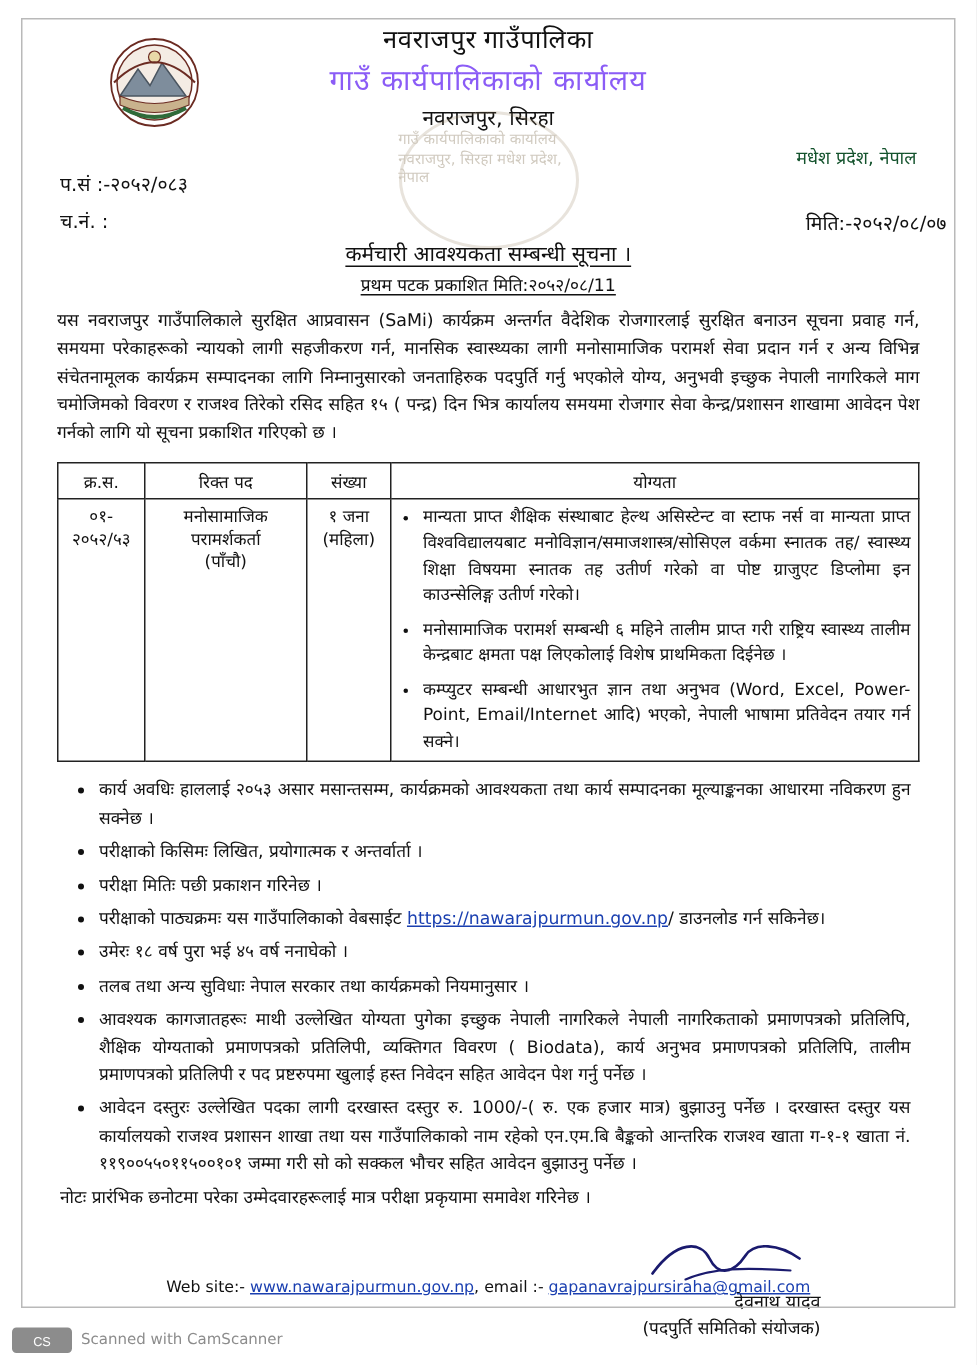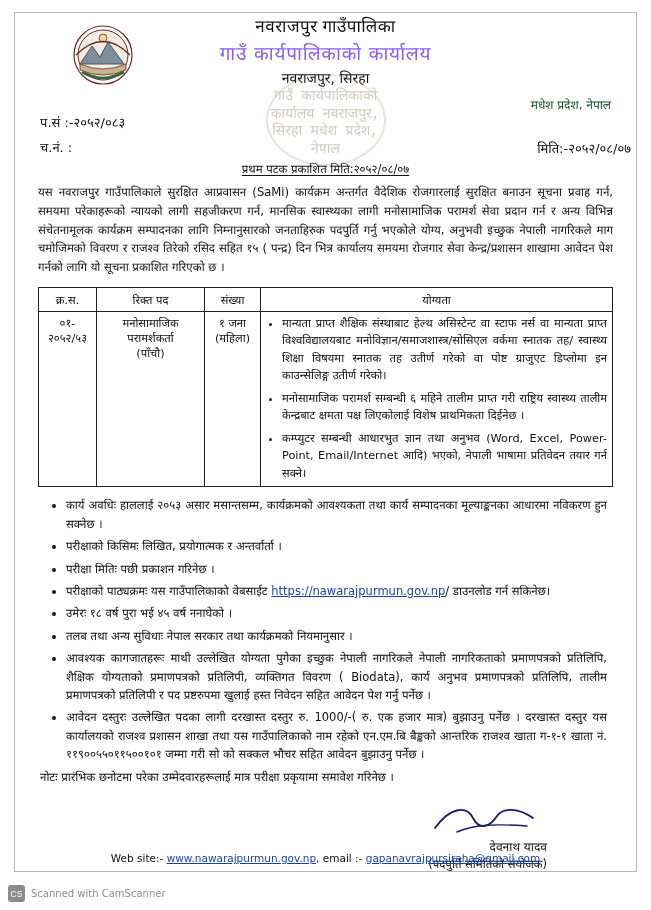--- a/index.html
+++ b/index.html
@@ -57,26 +57,25 @@
     color: #111;
     margin-top: 2px;
   }
   .watermark {
     position: absolute;
     left: 50%;
     top: 74px;
     transform: translateX(-50%);
     width: 120px; height: 92px;
     opacity: .40;
-    text-align: center;
+    text-align: left;
     line-height: 1.25;
-    font-size: 14px;
+    font-size: 10px;
     color: #8a7a5f;
     pointer-events: none;
-    font-family: Liberation Mono, monospace;
   }
   .wm-ring {
     position: absolute; left: 0; top: 0;
     width: 120px; height: 92px;
     border-radius: 50%;
     border: 2px solid rgba(150,130,95,.55);
   }
   .wm-txt { position: relative; padding-top: 14px; }
   .province {
     position: absolute;
@@ -181,21 +180,21 @@
   .footer a { color: #1a3fb0; text-decoration: underline; }
   
   .cs-badge {
     position: absolute;
     left: 8px; bottom: 8px;
     display: flex;
     align-items: center;
     gap: 6px;
   }
   .cs-logo {
-    width: 17px; height: 17px;
+    width: 40px; height: 17px;
     border-radius: 3px;
     background: #8c8c8c;
     color: #fff;
     font-size: 8.5px;
     display: flex; align-items: center; justify-content: center;
     font-family: "Liberation Sans", sans-serif;
   }
   .cs-text { font-size: 10px; color: #8c8c8c; }
 </style>
 </head>
@@ -234,21 +233,22 @@
   </div>
 
   <div class="refrow">
     <div class="ref-left">
       <div>प.सं :-२०५२/०८३</div>
       <div>च.नं. :</div>
     </div>
     <div class="ref-right">मिति:-२०५२/०८/०७</div>
   </div>
 
-  <div class="pub-line">प्रथम पटक प्रकाशित मिति:२०५२/०८/०७</div>
+  <div class="doc-title">कर्मचारी आवश्यकता सम्बन्धी सूचना ।</div>
+  <div class="pub-line">प्रथम पटक प्रकाशित मिति:२०५२/०८/11</div>
 
   <div class="body-para">यस नवराजपुर गाउँपालिकाले सुरक्षित आप्रवासन (SaMi) कार्यक्रम अन्तर्गत वैदेशिक रोजगारलाई सुरक्षित बनाउन सूचना प्रवाह गर्न, समयमा परेकाहरूको न्यायको लागी सहजीकरण गर्न, मानसिक स्वास्थ्यका लागी मनोसामाजिक परामर्श सेवा प्रदान गर्न र अन्य विभिन्न संचेतनामूलक कार्यक्रम सम्पादनका लागि निम्नानुसारको जनताहिरुक पदपुर्ति गर्नु भएकोले योग्य, अनुभवी इच्छुक नेपाली नागरिकले माग चमोजिमको विवरण र राजश्व तिरेको रसिद सहित १५ ( पन्द्र) दिन भित्र कार्यालय समयमा रोजगार सेवा केन्द्र/प्रशासन शाखामा आवेदन पेश गर्नको लागि यो सूचना प्रकाशित गरिएको छ ।</div>
 
   <table class="main">
     <thead>
       <tr>
         <th class="c-sn">क्र.स.</th>
         <th class="c-post">रिक्त पद</th>
         <th class="c-num">संख्या</th>
         <th>योग्यता</th>

